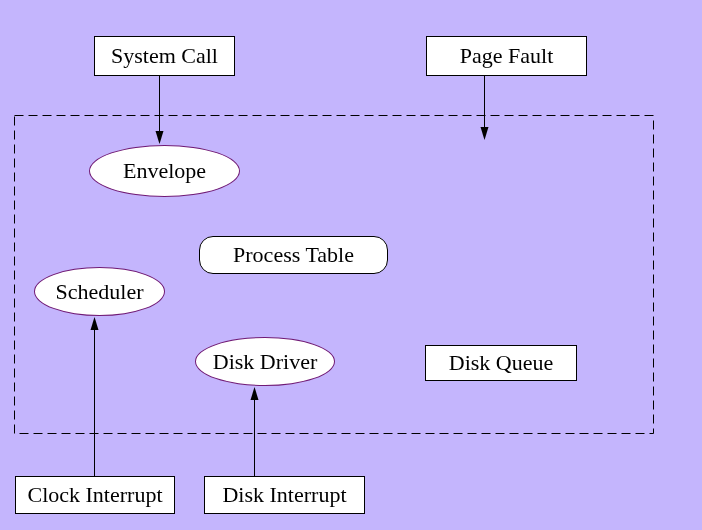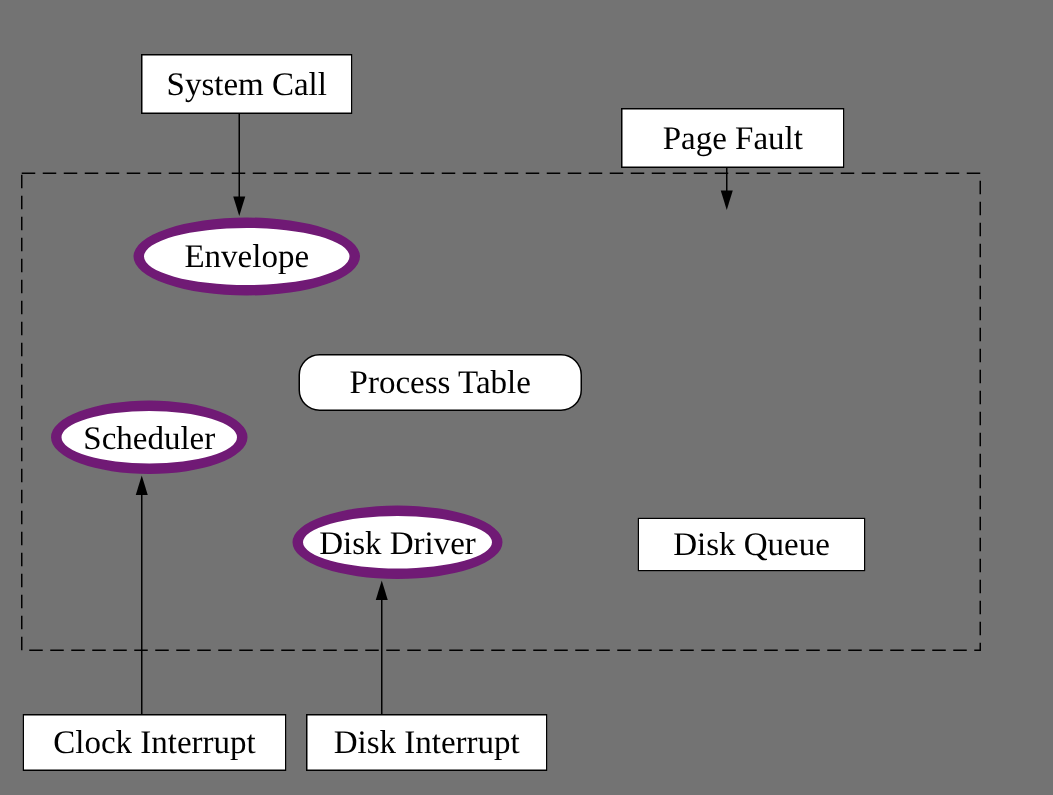--- a/index.html
+++ b/index.html
@@ -4,21 +4,21 @@
 <style>
   html, body {
     margin: 0;
     padding: 0;
     background: #ffffff;
   }
   .canvas {
     position: relative;
     width: 702px;
     height: 530px;
-    background: #737373;
+    background: #c4b5fd;
     font-family: "Liberation Serif", "DejaVu Serif", serif;
     color: #000000;
     overflow: hidden;
   }
   .layer {
     position: absolute;
     left: 0;
     top: 0;
     width: 702px;
     height: 530px;
@@ -31,21 +31,21 @@
     box-sizing: border-box;
     background: #ffffff;
     font-size: 22px;
     line-height: 1;
     white-space: nowrap;
   }
   .rect-node {
     border: 1px solid #000000;
   }
   .ellipse-node {
-    border: 7px solid #701a75;
+    border: 1px solid #701a75;
     border-radius: 50%;
   }
   svg line, svg rect {
     stroke: #000000;
   }
 </style>
 </head>
 <body>
 
 <div class="canvas">
@@ -69,30 +69,30 @@
     </g>
 
     <g>
       <line x1="254.5" y1="476" x2="254.5" y2="399" stroke-width="1"></line>
       <polygon points="254.5,387 250.5,400 258.5,400" fill="#000000"></polygon>
     </g>
   </svg>
 
   <div class="node rect-node" style="left:94px;  top:36px;  width:141px; height:40px;">System Call</div>
 
-  <div class="node rect-node" style="left:414px; top:36px;  width:149px; height:40px;margin-top:36px;">Page Fault</div>
+  <div class="node rect-node" style="left:426px; top:36px;  width:161px; height:40px;">Page Fault</div>
 
   <div class="node ellipse-node" style="left:89px;  top:145px; width:151px; height:52px;">Envelope</div>
 
 
   <div class="node rect-node" style="left:199px; top:236px; width:189px; height:38px;border-radius:14px;">Process Table</div>
 
   <div class="node ellipse-node" style="left:34px;  top:267px; width:131px; height:49px;">Scheduler</div>
 
   <div class="node ellipse-node" style="left:195px; top:337px; width:140px; height:49px;">Disk Driver</div>
 
   <div class="node rect-node" style="left:425px; top:345px; width:152px; height:36px;">Disk Queue</div>
 
-  <div class="node rect-node" style="left:15px;  top:476px; width:176px; height:38px;">Clock Interrupt</div>
+  <div class="node rect-node" style="left:15px;  top:476px; width:160px; height:38px;">Clock Interrupt</div>
 
   <div class="node rect-node" style="left:204px; top:476px; width:161px; height:38px;">Disk Interrupt</div>
 
 </div>
 
 </body></html>

